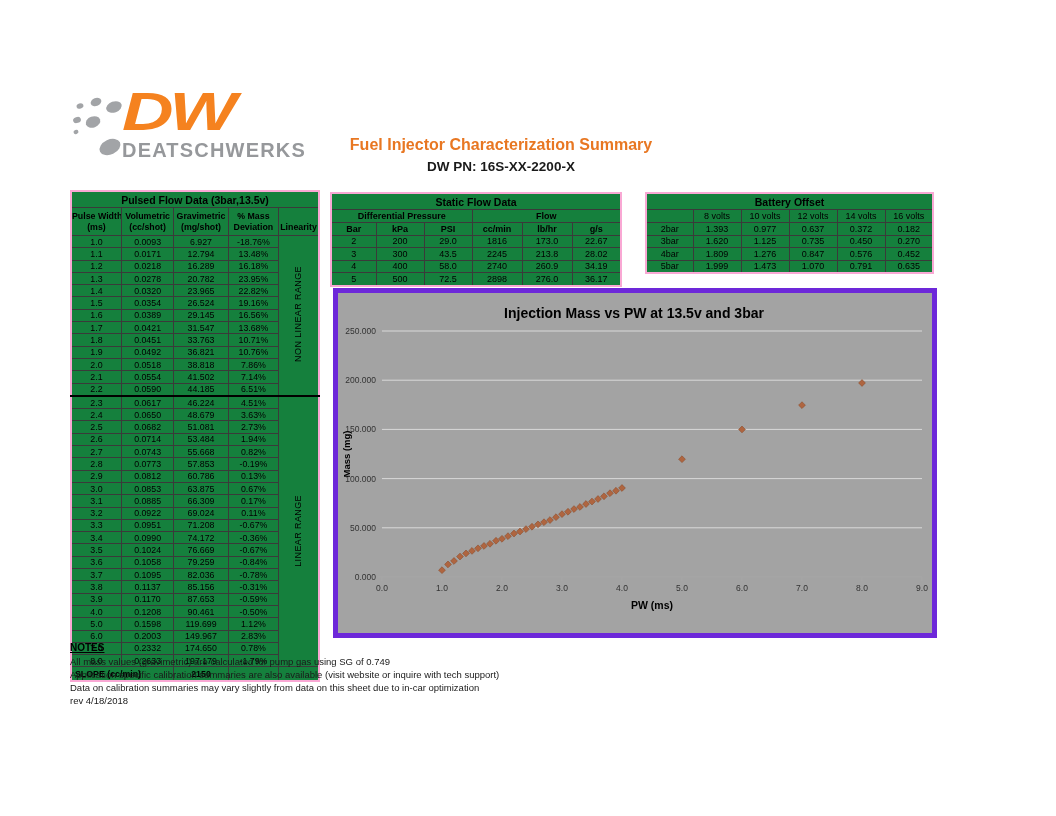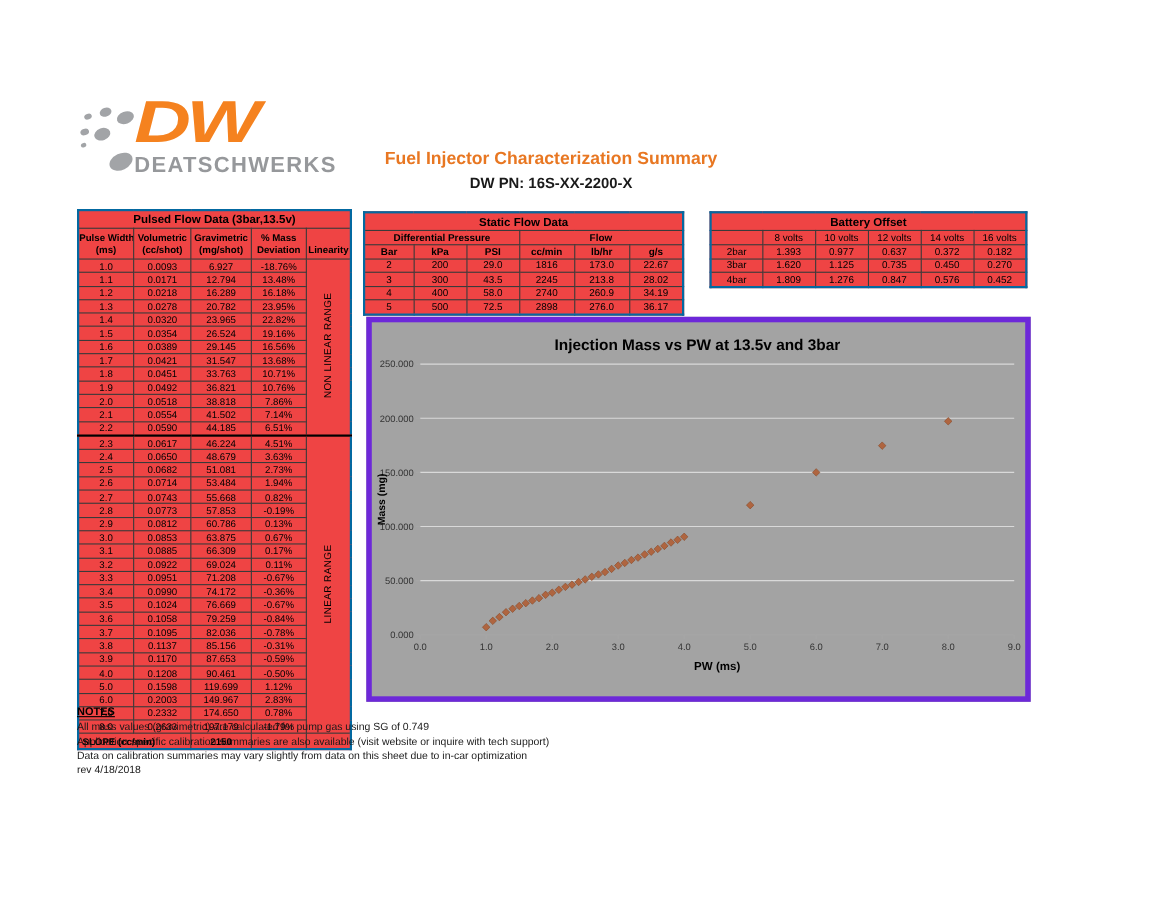--- a/index.html
+++ b/index.html
@@ -14,21 +14,21 @@
   .logo-company { position:absolute; left:52px; top:49px; font-size:20px; font-weight:bold;
                   letter-spacing:1.2px; color:#96989B; }
   .logo-dots { position:absolute; left:0; top:0; }
 
   
   .header { position:absolute; left:300px; top:136px; width:402px; text-align:center; }
   .doc-title { font-size:16px; font-weight:bold; color:#E87722; }
   .doc-pn { font-size:13.5px; font-weight:bold; color:#1a1a1a; margin-top:5px; }
 
   
-  .tbl { position:absolute; border-collapse:collapse; table-layout:fixed; background:#ef4444; border:2px solid #0369a1; }
+  .tbl { position:absolute; border-collapse:collapse; table-layout:fixed; background:#15803d; border:2px solid #f9a8d4; }
   .tbl th, .tbl td { border:1px solid #3a3a3a; padding:0; text-align:center;
                      overflow:hidden; white-space:nowrap; font-weight:normal; }
   .t-title { font-size:10.5px; font-weight:bold !important; height:15px; }
 
   .pulsed { left:70px; top:190px; width:250px; font-size:8.8px; }
   .pulsed th.colhead { font-weight:bold; font-size:8.8px; height:25px; line-height:11px; vertical-align:middle; }
   .pulsed th.hdr-bottom { vertical-align:bottom; padding-bottom:2px; }
   .pulsed tbody td { height:11.3px; line-height:10px; }
   .pulsed td.vert { vertical-align:middle; }
   .pulsed td.vert span { writing-mode:vertical-rl; transform:rotate(180deg); display:inline-block;
@@ -424,20 +424,28 @@
           <td>0.450</td>
           <td>0.270</td>
         </tr>
         <tr>
           <td>4bar</td>
           <td>1.809</td>
           <td>1.276</td>
           <td>0.847</td>
           <td>0.576</td>
           <td>0.452</td>
+        </tr>
+        <tr>
+          <td>5bar</td>
+          <td>1.999</td>
+          <td>1.473</td>
+          <td>1.070</td>
+          <td>0.791</td>
+          <td>0.635</td>
         </tr>
       </tbody>
   </table>
 
   <div class="chart">
     <svg id="chart-svg" width="592" height="338" viewBox="0 0 592 338">
         <text x="296" y="25" text-anchor="middle" font-size="14" font-weight="bold" fill="#000" font-family="Liberation Sans, sans-serif">Injection Mass vs PW at 13.5v and 3bar</text>
         <line x1="40" y1="284" x2="44" y2="284" stroke="#A6A6A6" stroke-width="1"></line>
         <text x="38" y="287" text-anchor="end" font-size="8.5" fill="#333" font-family="Liberation Sans, sans-serif">0.000</text>
         <line x1="44" y1="234.8" x2="584" y2="234.8" stroke="#D9D9D9" stroke-width="1"></line>

